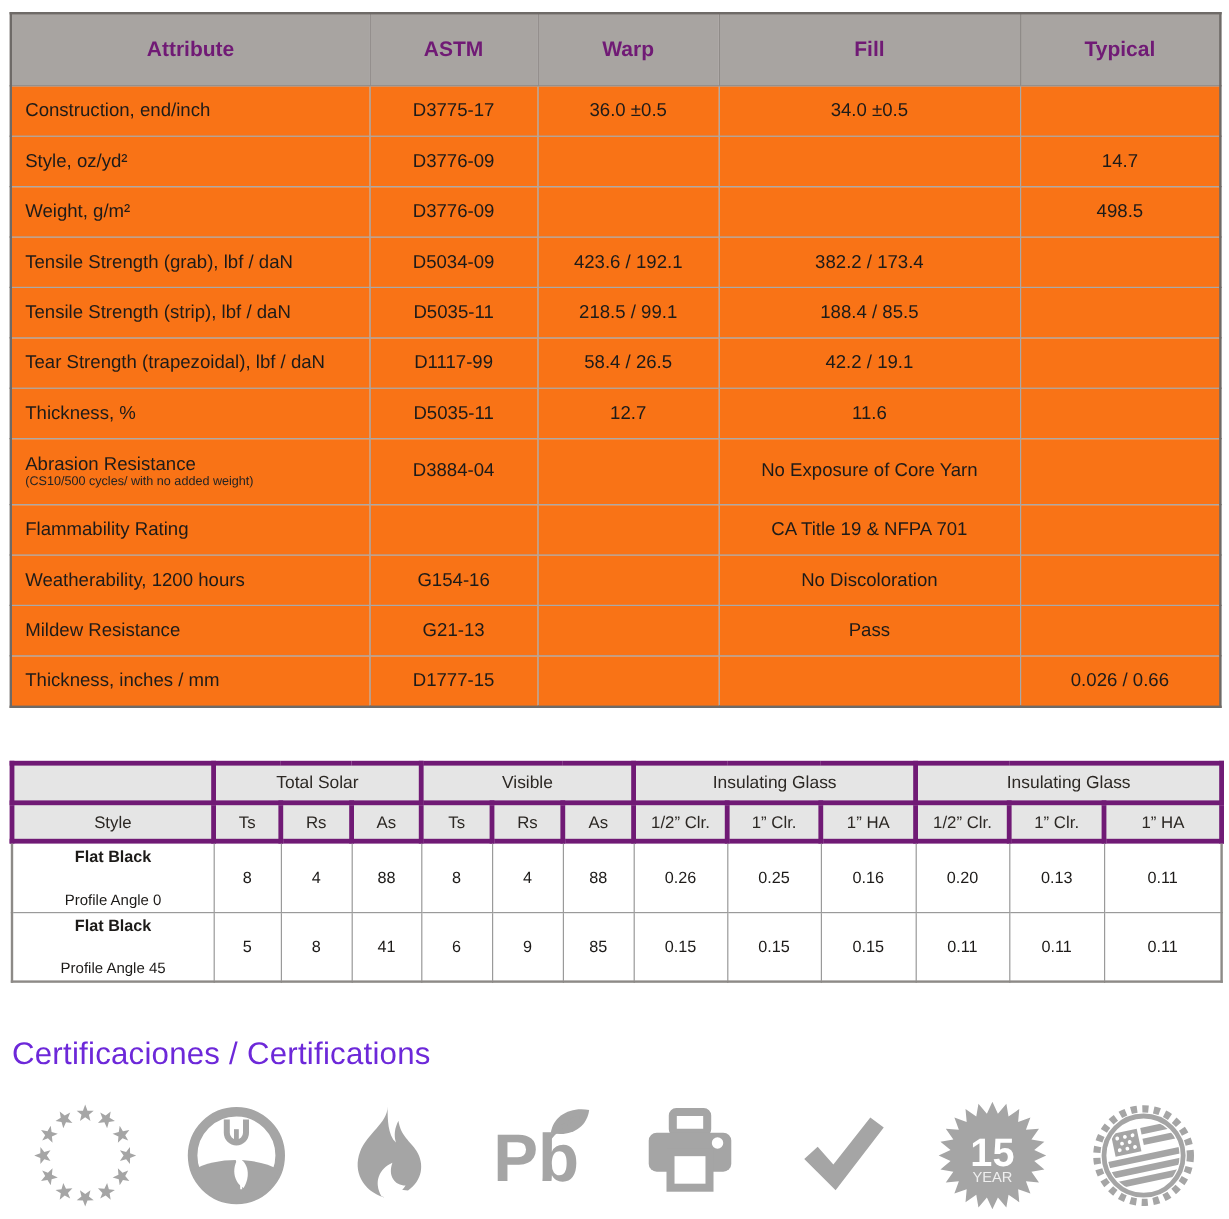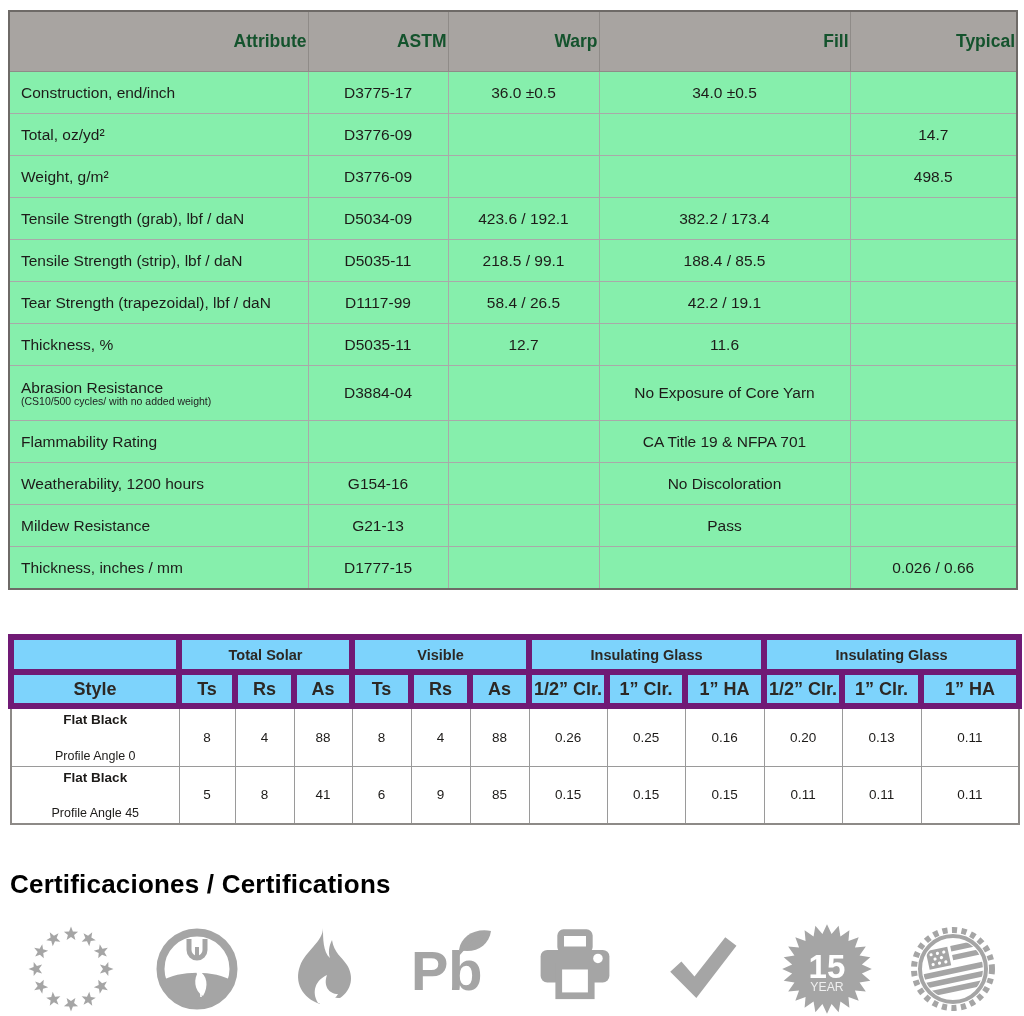--- a/index.html
+++ b/index.html
@@ -3,51 +3,51 @@
 <meta charset="utf-8">
 <style>
   html,body{margin:0;padding:0;background:#ffffff;}
   body{width:1024px;height:1016px;overflow:hidden;font-family:"Liberation Sans",sans-serif;color:#1d1b19;}
   .page{padding:10px 8px 0 8px;}
 
   
   table{border-collapse:collapse;table-layout:fixed;}
   table.spec{width:1008px;border:2px solid #6e6a67;}
   table.spec th{
-    background:#a8a4a1;color:#14532d;font-size:17.5px;font-weight:bold;
-    height:57px;border:1px solid #8f8b88;text-align:right;
+    background:#a8a4a1;color:#701a75;font-size:17.5px;font-weight:bold;
+    height:57px;border:1px solid #8f8b88;text-align:center;
   }
   table.spec td{
     border:1px solid #a9a9a9;height:39px;font-size:15.5px;
-    text-align:center;padding:1px 4px;background:#86efac;
+    text-align:center;padding:1px 4px;background:#f97316;
   }
   table.spec td.attr{text-align:left;padding-left:11px;}
   table.spec tr.tall td{height:52px;}
   .attr-note{font-size:10.5px;line-height:1.05;color:#232323;}
   .attr-main{line-height:1.15;}
 
   
   table.optical{width:1008px;margin-top:44px;border:2px solid #8d8a87;}
   table.optical thead th{
-    background:#7dd3fc;color:#2c2824;font-weight:bold;
-    border:6px solid #701a75;
+    background:#e5e5e5;color:#2c2824;font-weight:normal;
+    border:4px solid #701a75;
   }
   table.optical tr.grp th{height:27px;font-size:14.5px;}
-  table.optical tr.sub th{height:26px;font-size:18px;}
+  table.optical tr.sub th{height:26px;font-size:14px;}
   table.optical td{
     border:1px solid #9a9a9a;background:#fff;height:49px;
     font-size:13.5px;text-align:center;padding:2px;
   }
   .style-name{font-weight:bold;font-size:13.5px;line-height:1.3;}
   .style-sub{font-size:12.5px;line-height:1.2;margin-top:20px;}
 
   
   h1.cert-heading{
-    margin:44px 0 20px 2px;font-size:26px;font-weight:bold;
-    color:#000000;letter-spacing:0.2px;
+    margin:44px 0 20px 2px;font-size:26px;font-weight:normal;
+    color:#6d28d9;letter-spacing:0.2px;
   }
   .certs{display:flex;width:1008px;align-items:flex-start;}
   .cert{flex:1;display:flex;flex-direction:column;align-items:center;}
   .icon-box{height:98px;display:flex;align-items:center;justify-content:center;}
   .cert-label{
     margin-top:14px;text-align:center;font-size:13px;line-height:1.5;
     color:#8f8f8f;letter-spacing:0.6px;
   }
   .cert-label span{display:block;}
   svg{display:block;}
@@ -76,21 +76,21 @@
     </thead>
     <tbody>
       <tr>
         <td class="attr">Construction, end/inch</td>
         <td>D3775-17</td>
         <td>36.0 ±0.5</td>
         <td>34.0 ±0.5</td>
         <td></td>
       </tr>
       <tr>
-        <td class="attr">Total, oz/yd²</td>
+        <td class="attr">Style, oz/yd²</td>
         <td>D3776-09</td>
         <td></td>
         <td></td>
         <td>14.7</td>
       </tr>
       <tr>
         <td class="attr">Weight, g/m²</td>
         <td>D3776-09</td>
         <td></td>
         <td></td>

